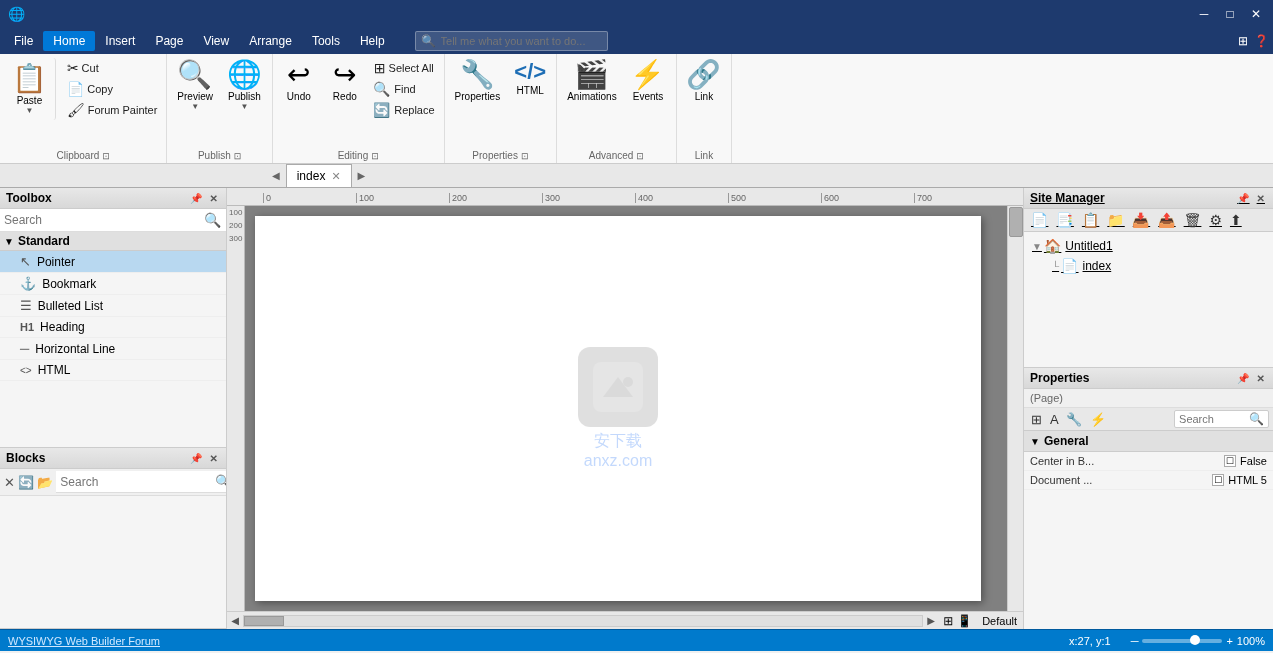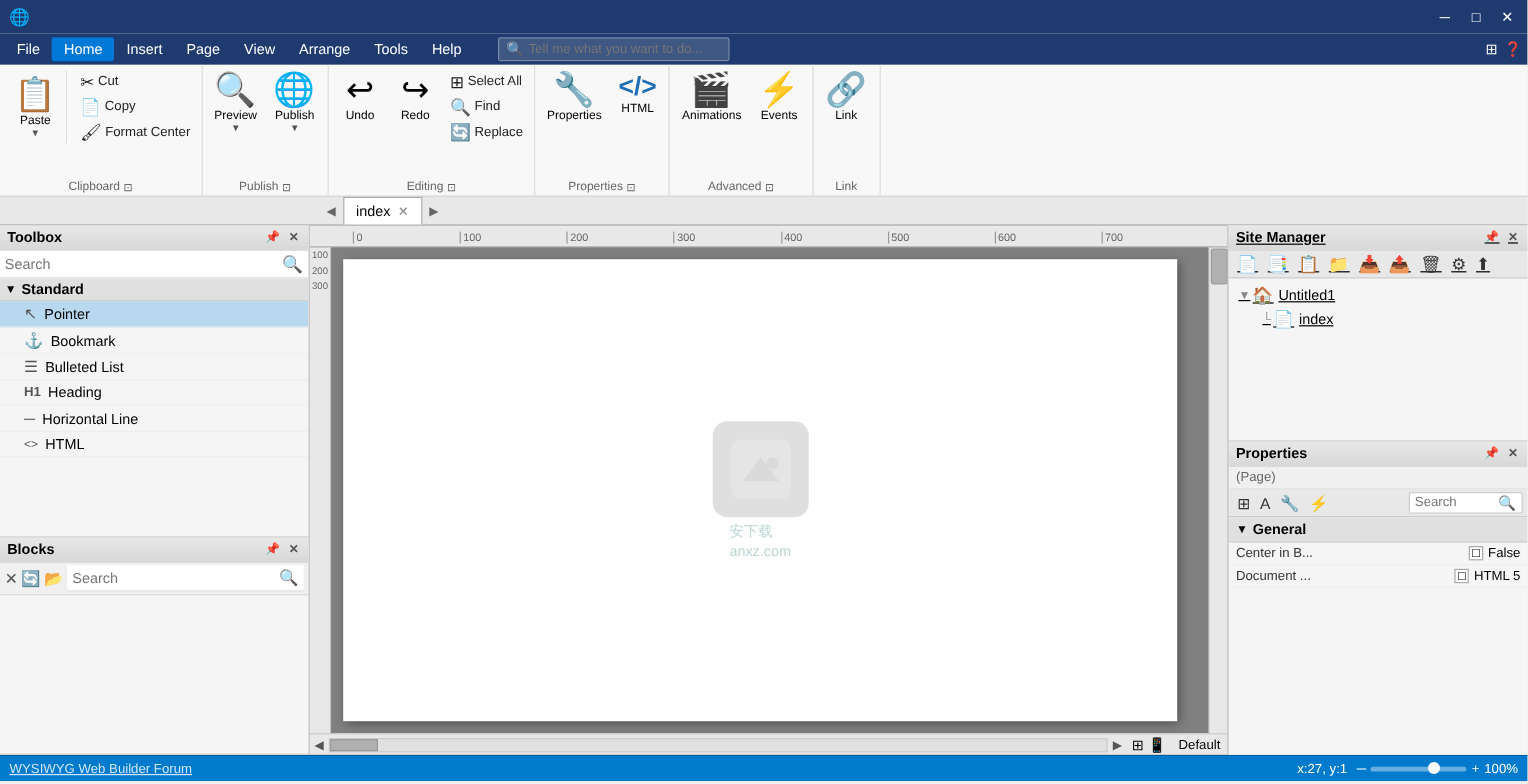--- a/index.html
+++ b/index.html
@@ -95,21 +95,21 @@
     .doc-tab .close { color: #888; font-size: 11px; cursor: pointer; }
 
     
     .main-layout {
       display: flex;
       height: calc(653px - 28px - 26px - 110px - 26px - 22px);
     }
 
     
     .left-panels {
-      width: 258px;
+      width: 227px;
       display: flex;
       flex-direction: column;
       background: #f5f5f5;
       border-right: 1px solid #ccc;
     }
 
     
     .panel {
       display: flex;
       flex-direction: column;
@@ -358,21 +358,21 @@
       background: #007acc;
       color: white;
       height: 22px;
       display: flex;
       align-items: center;
       padding: 0 8px;
       font-size: 11px;
       border-top: 1px solid #005a9e;
     }
     .statusbar-link { color: #d0e8ff; text-decoration: underline; cursor: pointer; }
-    .statusbar-right { margin-left: auto; display: flex; align-items: flex-end; gap: 8px; }
+    .statusbar-right { margin-left: auto; display: flex; align-items: flex-end; gap: 20px; }
     .zoom-control { display: flex; align-items: center; gap: 4px; }
     .zoom-slider { width: 80px; height: 4px; background: rgba(255,255,255,0.4); border-radius: 2px; position: relative; cursor: pointer; }
     .zoom-thumb { position: absolute; top: -4px; left: 60%; width: 10px; height: 10px; border-radius: 50%; background: white; cursor: pointer; }
     .blocks-search {
       display: flex;
       align-items: center;
       background: white;
       border-bottom: 1px solid #ddd;
       padding: 3px 4px;
     }
@@ -486,21 +486,21 @@
           <div class="sm-rb">
             <span class="si">✂</span>
             <span>Cut</span>
           </div>
           <div class="sm-rb">
             <span class="si">📄</span>
             <span>Copy</span>
           </div>
           <div class="sm-rb">
             <span class="si">🖌</span>
-            <span>Format Center</span>
+            <span>Forum Painter</span>
           </div>
         </div>
       </div>
     </div>
     <div class="rg-label">
       <span>Clipboard</span>
       <span class="ribbon-group-expander">⊡</span>
     </div>
   </div>
 
@@ -708,21 +708,21 @@
       <div class="canvas-content">
         <div class="canvas-page">
           <div class="canvas-watermark">
             <div class="watermark-icon">
               <svg width="50" height="50" viewBox="0 0 50 50" fill="none">
                 <rect width="50" height="50" rx="8" fill="#aaa"></rect>
                 <path d="M10 35 L25 15 L40 35 Z" fill="#888"></path>
                 <circle cx="35" cy="20" r="5" fill="#888"></circle>
               </svg>
             </div>
-            <div style="font-size:12px;color:#0f766e;text-align:left;margin-top:4px;">安下载<br>anxz.com</div>
+            <div style="font-size:16px;color:#3b82f6;text-align:center;margin-top:4px;">安下载<br>anxz.com</div>
           </div>
         </div>
       </div>
 
       <div class="canvas-scrollbar-v">
         <div style="width:14px;height:30px;background:#b0b0b0;border:1px solid #999;margin:1px auto;border-radius:2px;cursor:pointer;"></div>
       </div>
     </div>
 
     <div class="canvas-bottom">

